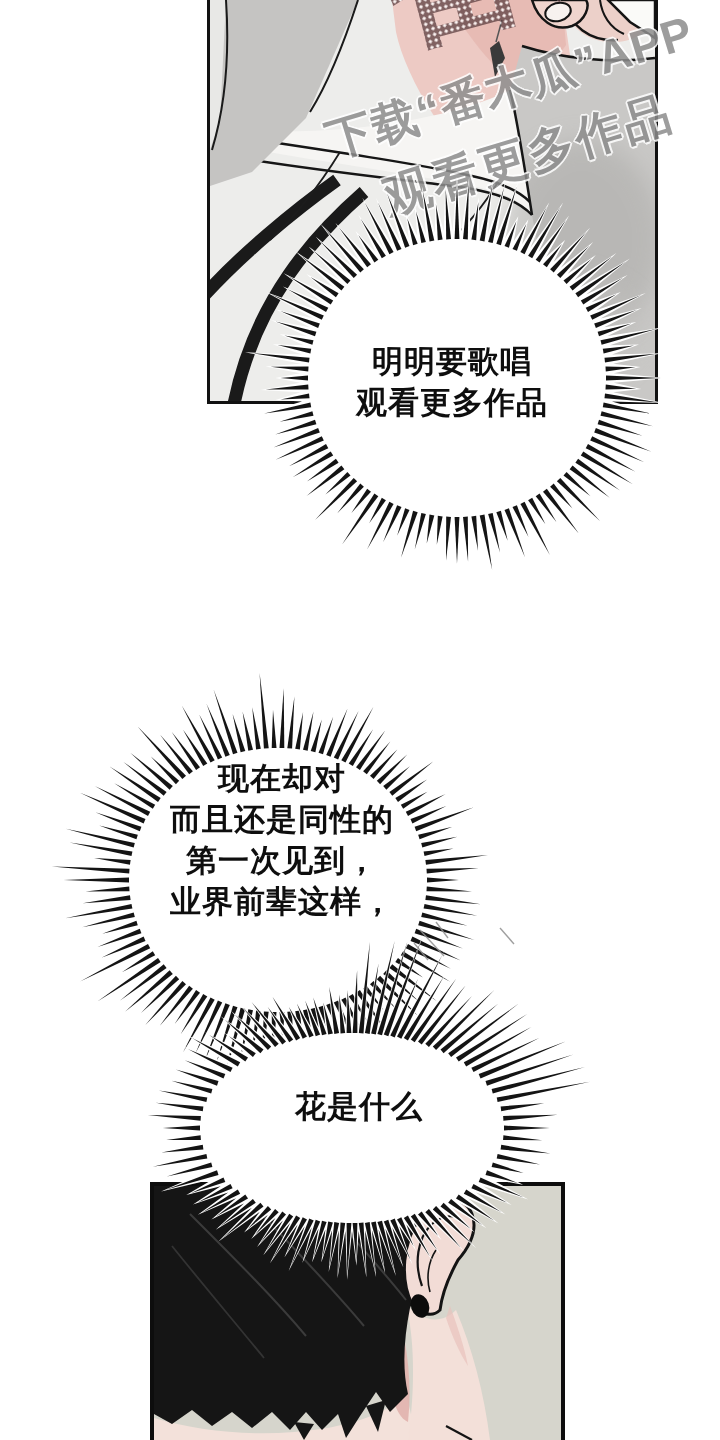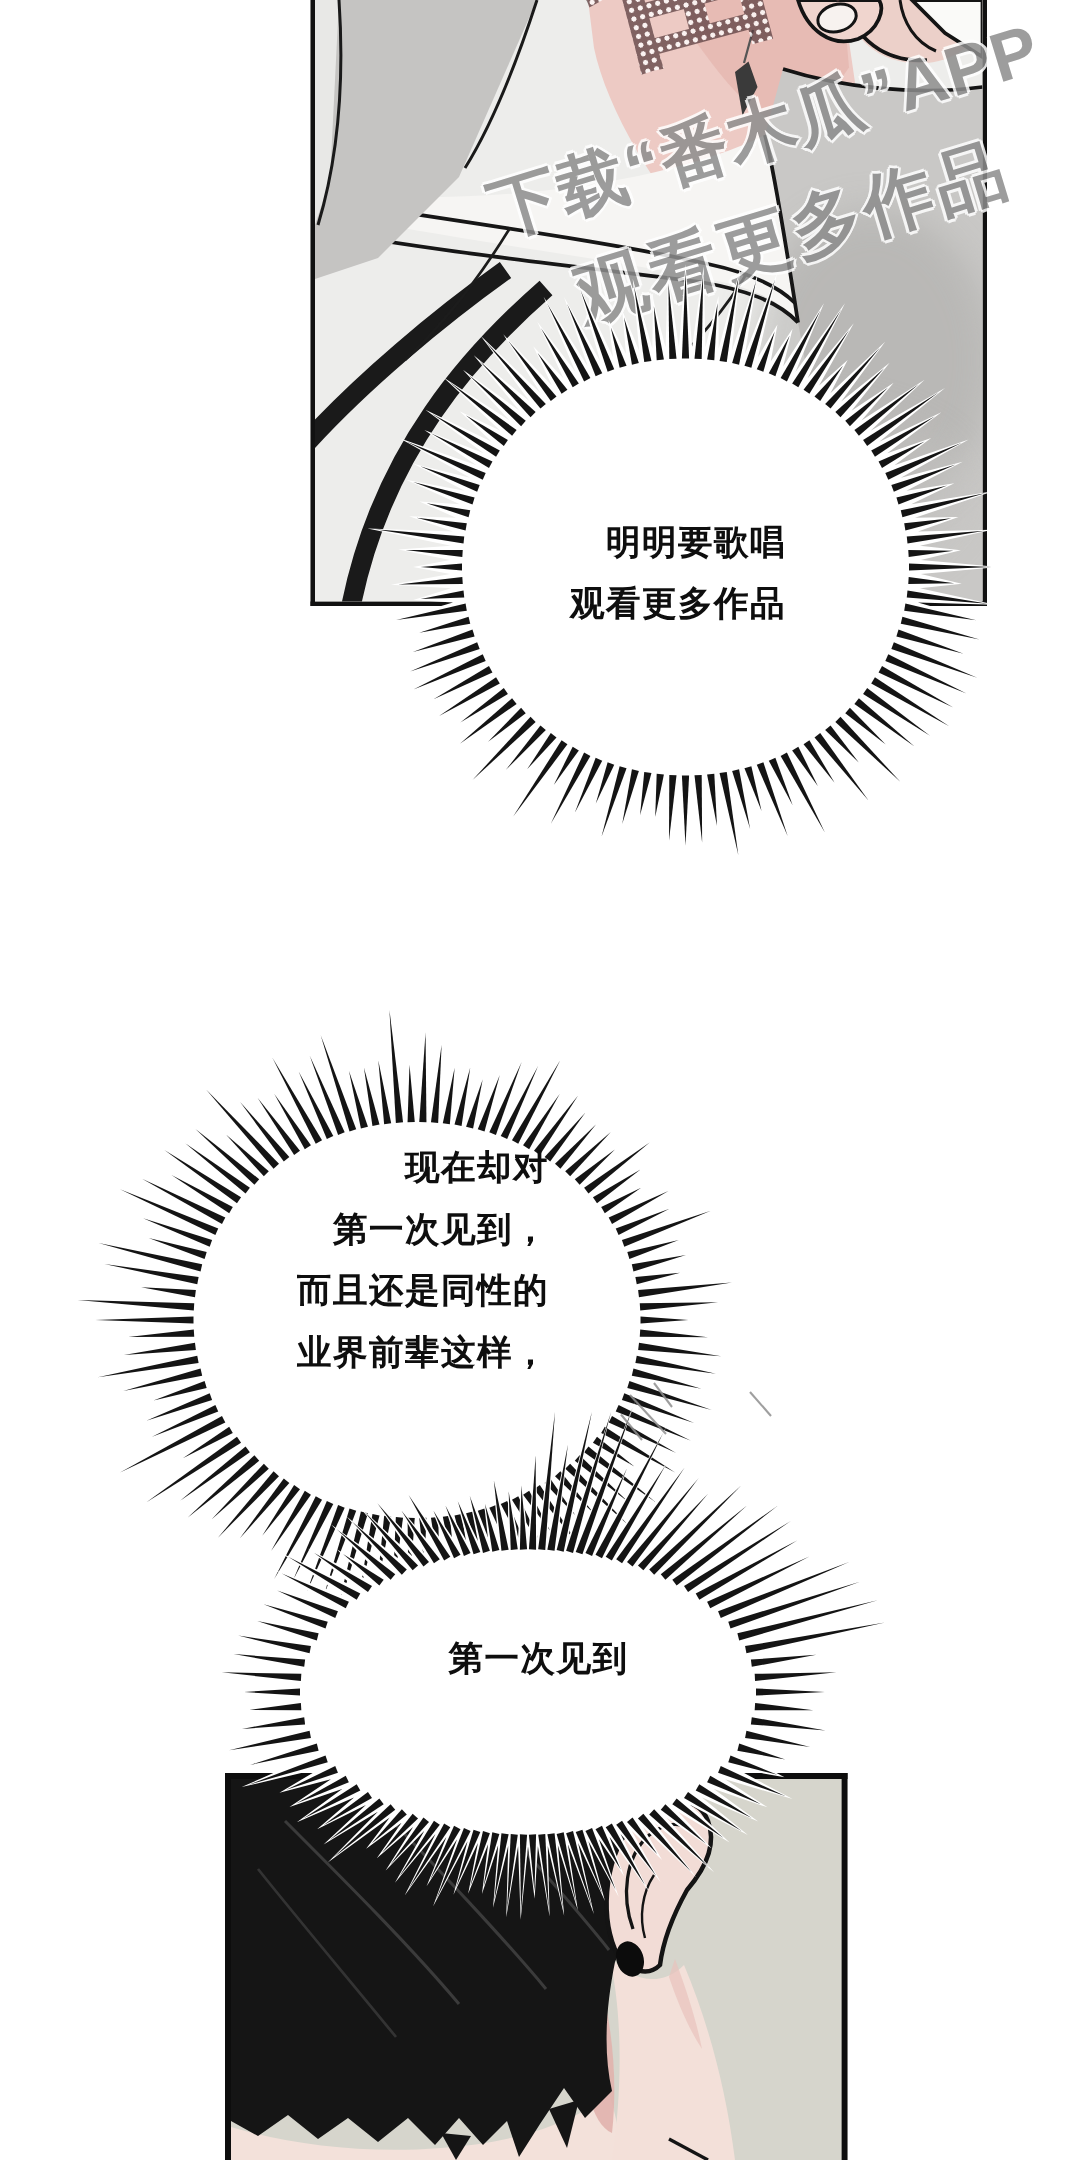--- a/index.html
+++ b/index.html
@@ -35,22 +35,22 @@
     text-shadow:-2px 0 0 #fff, 2px 0 0 #fff, 0 -2px 0 #fff, 0 2px 0 #fff,
       -1px -1px 0 #fff, 1px 1px 0 #fff, 1px -1px 0 #fff, -1px 1px 0 #fff;
   }
   .wm-line1 { left:328px; top:112px; font-size:46px; letter-spacing:1px; }
   .wm-line2 { left:385px; top:168px; font-size:47px; letter-spacing:3px; }
 
   #bursts { position:absolute; left:0; top:0; z-index:3; }
 
   .bubble-text {
     position:absolute; z-index:4; transform:translate(-50%,-50%);
-    text-align:right; color:#0e0e0e; font-weight:bold;
-    font-size:23px; line-height:41px; letter-spacing:1px; white-space:nowrap;
+    text-align:center; color:#0e0e0e; font-weight:bold;
+    font-size:31px; line-height:41px; letter-spacing:1px; white-space:nowrap;
   }
   #bubble-text-1 { left:452px; top:382px; }
   #bubble-text-2 { left:282px; top:840px; }
   #bubble-text-3 { left:359px; top:1106px; }
 </style>
 </head>
 <body>
 
 <div class="page">
 
@@ -459,21 +459,21 @@
       <line x1="500" y1="928" x2="514" y2="944"></line>
     </g>
   </svg>
 
   <div class="bubble-text" id="bubble-text-1">
     <div>明明要歌唱</div>
     <div>观看更多作品</div>
   </div>
   <div class="bubble-text" id="bubble-text-2">
     <div>现在却对</div>
+    <div>而且还是同性的</div>
     <div>第一次见到，</div>
-    <div>而且还是同性的</div>
     <div>业界前辈这样，</div>
   </div>
   <div class="bubble-text" id="bubble-text-3">
-    <div>第一次见到</div>
+    <div>花是什么</div>
   </div>
 
 </div>
 
 </body></html>

